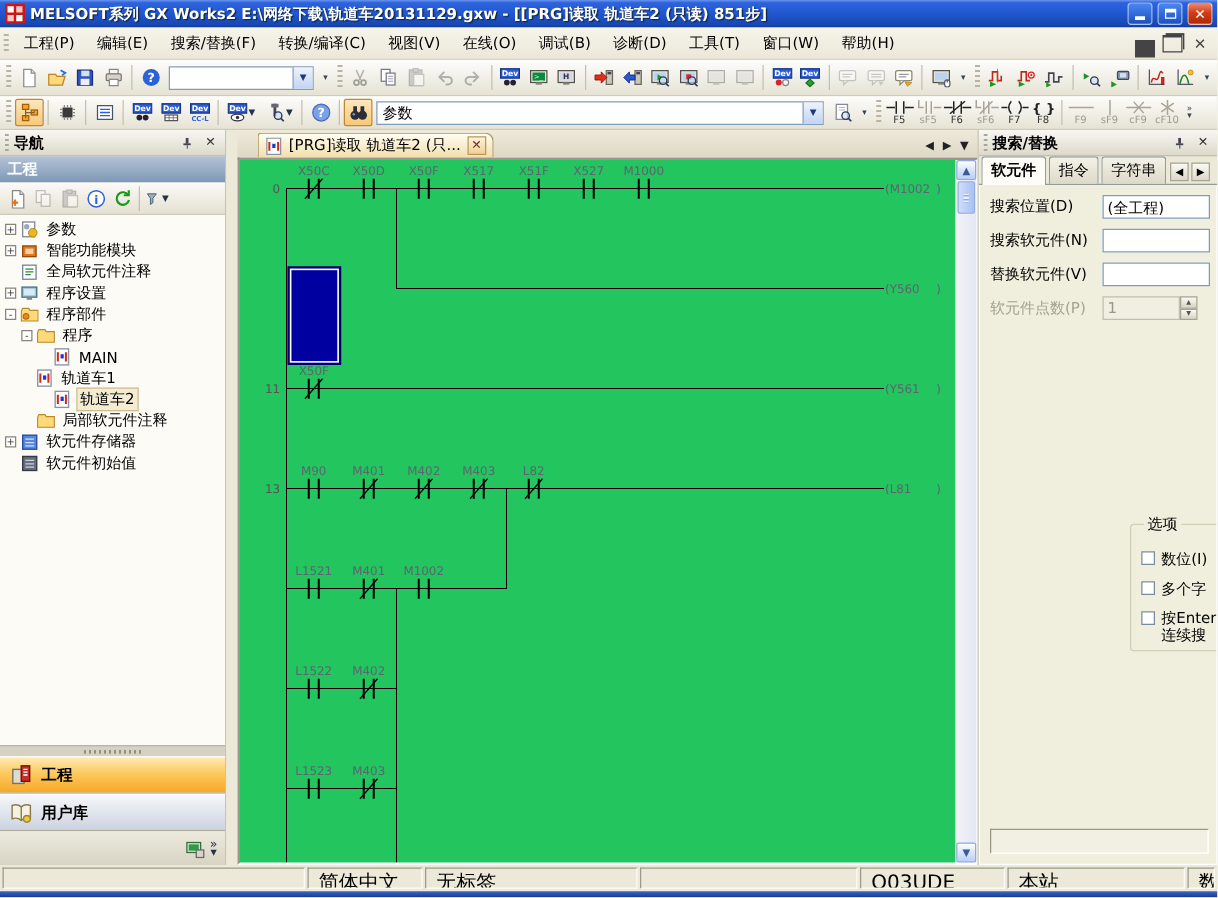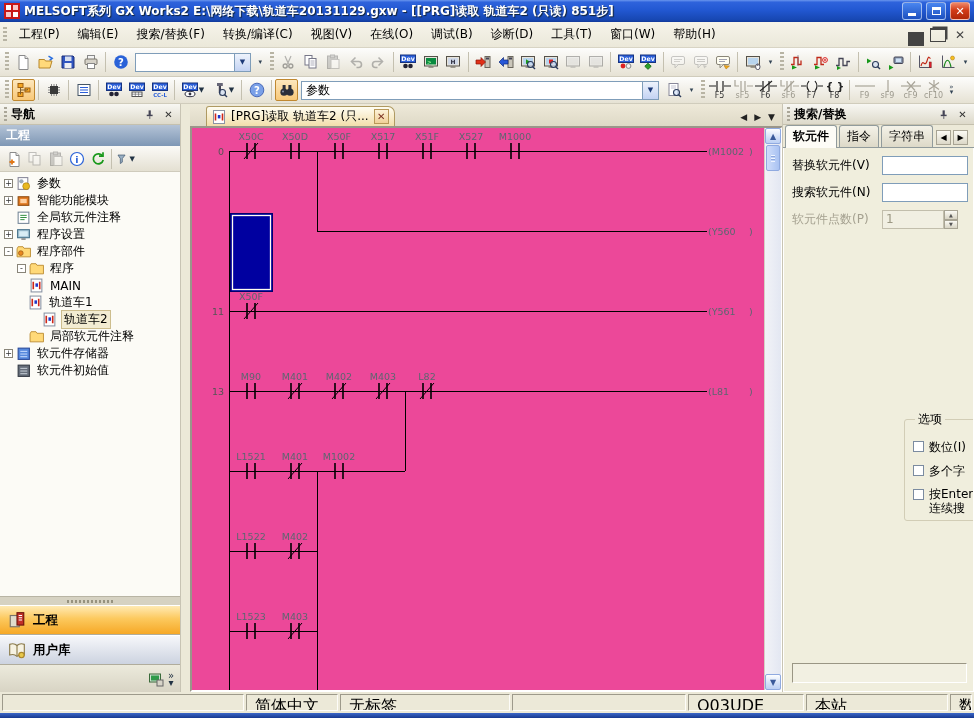--- a/index.html
+++ b/index.html
@@ -102,21 +102,21 @@
     background:linear-gradient(#fffdf2,#f2deab); border:1px solid #af9a62; border-bottom:none;
     border-radius:3px 7px 0 0; }
   .doctab svg { width:14px; height:14px; }
   .doctab .tabtxt { font-size:12px; }
   .tabclose { width:15px; height:15px; border:1px solid #b89858; background:linear-gradient(#fdf2d8,#f0d098);
     display:flex; align-items:center; justify-content:center; font-size:10px; color:#7a3020; }
   .tabnav { margin-left:auto; display:flex; align-items:center; gap:7px; padding:0 8px 4px; color:#222; }
   .tabnav span { font-size:9px; }
   .editor { position:absolute; top:22px; left:0; right:0; bottom:0; display:flex;
     border:2px solid; border-color:#9a968a #fff #fff #9a968a; background:#fff; }
-  .lcanvas { flex:1; position:relative; background:#ec4899; overflow:hidden; }
+  .lcanvas { flex:1; position:relative; background:#22c55e; overflow:hidden; }
   
   .vscroll { width:17px; background:linear-gradient(90deg,#f2f3f7,#e3e7f2); border-left:1px solid #d4d0c4;
     display:flex; flex-direction:column; }
   .sbtn { height:16px; display:flex; align-items:center; justify-content:center; font-size:8px; color:#3a5a9a;
     background:linear-gradient(#fdfeff,#d3e0f8 60%,#bcd0f4); border:1px solid #90aae0; border-radius:2px; }
   .sthumb { height:26px; margin:1px 1px; background:linear-gradient(90deg,#cfddfa,#a9c2f2); border:1px solid #90aae0;
     border-radius:2px; position:relative; }
   .sthumb:after { content:""; position:absolute; left:4px; right:4px; top:9px; height:7px;
     background:repeating-linear-gradient(180deg,#eef4ff 0 1px,#8fa8dd 1px 2px,transparent 2px 3px); }
   .strack { flex:1; }
@@ -753,21 +753,21 @@
             </svg>
             <span class="tlabel">程序部件</span>
           </div>
           <div class="trow" style="padding-left: 17px;">
             <span class="exp">-</span>
             <svg viewBox="0 0 14 14">
               <path d="M1 4.5l1-2h4.5l1 1.5H13.5V12H1z" fill="#ffd978" stroke="#b8872a" stroke-width=".8"></path>
             </svg>
             <span class="tlabel">程序</span>
           </div>
-          <div class="trow" style=" margin-left: 17px;">
+          <div class="trow" style="padding-left: 30px;">
             <span class="expsp"></span>
             <svg viewBox="0 0 14 14">
               <rect x="2" y="1" width="10" height="12" fill="#fff" stroke="#8a94a4"></rect>
               <path d="M4 3.5v7M10 3.5v7" stroke="#d02818" stroke-width="1.5"></path>
               <rect x="6" y="5" width="2.4" height="3.2" fill="#2238c8"></rect>
             </svg>
             <span class="tlabel">MAIN</span>
           </div>
           <div class="trow" style="padding-left: 16px;">
             <span class="expsp"></span>
@@ -982,25 +982,29 @@
       </div>
       <div class="rtabs" id="rtabs">
           <span class="rtab active">软元件</span>
           <span class="rtab">指令</span>
           <span class="rtab">字符串</span>
           <span class="rtabarr">◀</span>
           <span class="rtabarr">▶</span>
         </div>
       <div class="rbody">
         <div class="frow">
-          <label>替换软元件(V)</label>
+          <label>搜索位置(D)</label>
+          <div class="field">(全工程)</div>
+        </div>
+        <div class="frow">
+          <label>搜索软元件(N)</label>
           <div class="field"></div>
         </div>
         <div class="frow">
-          <label>搜索软元件(N)</label>
+          <label>替换软元件(V)</label>
           <div class="field"></div>
         </div>
         <div class="frow">
           <label class="dis">软元件点数(P)</label>
           <div class="field dis">1</div>
           <div class="spin">
               <span>▲</span>
               <span>▼</span>
             </div>
         </div>

